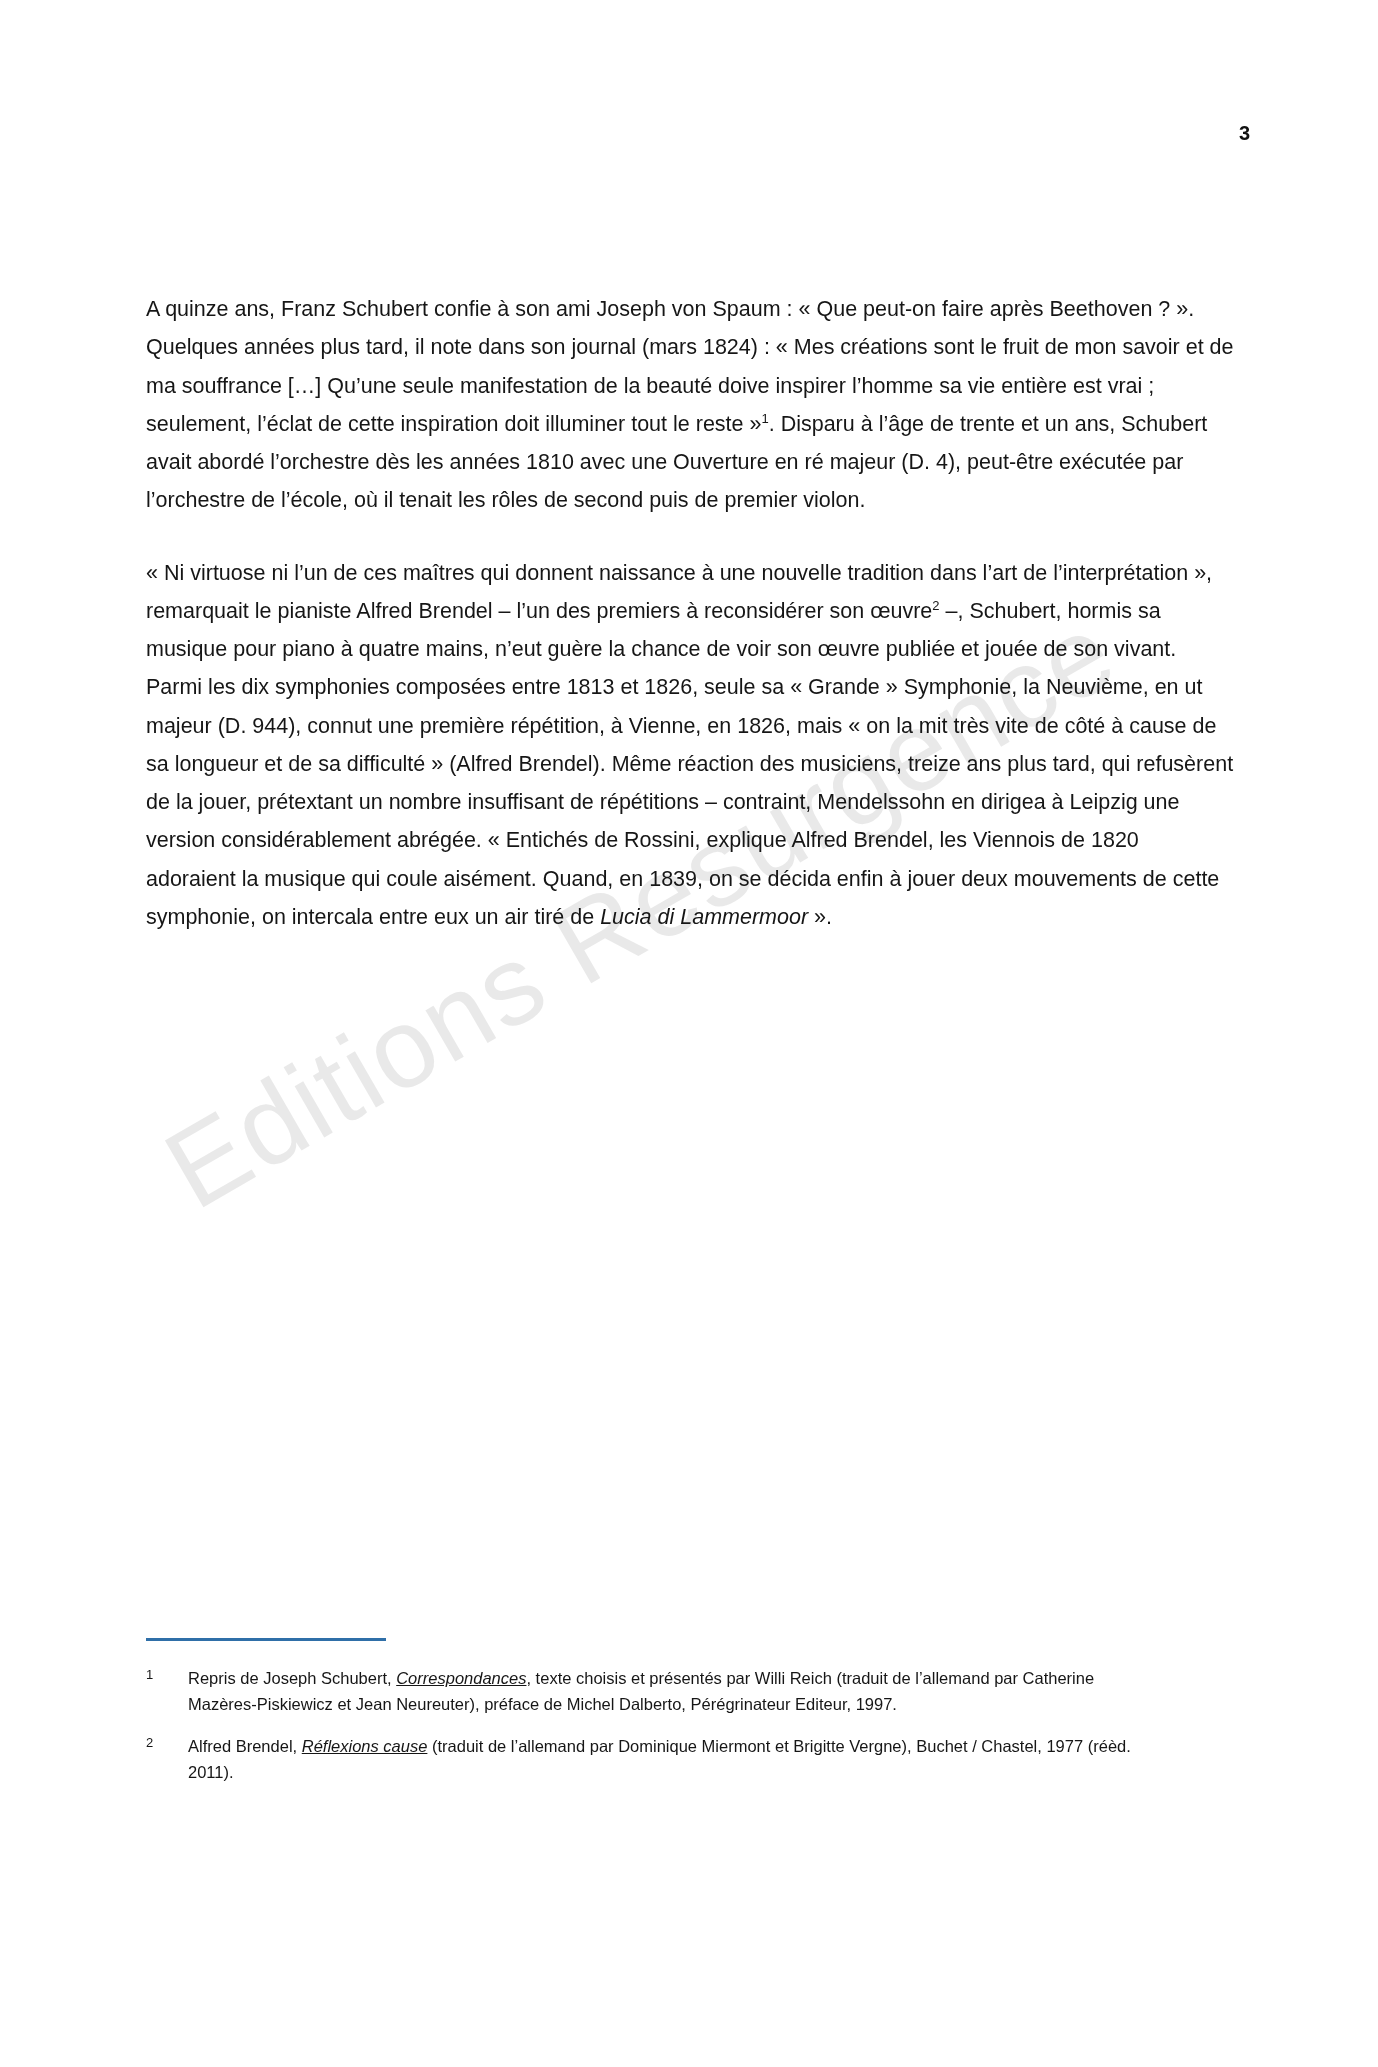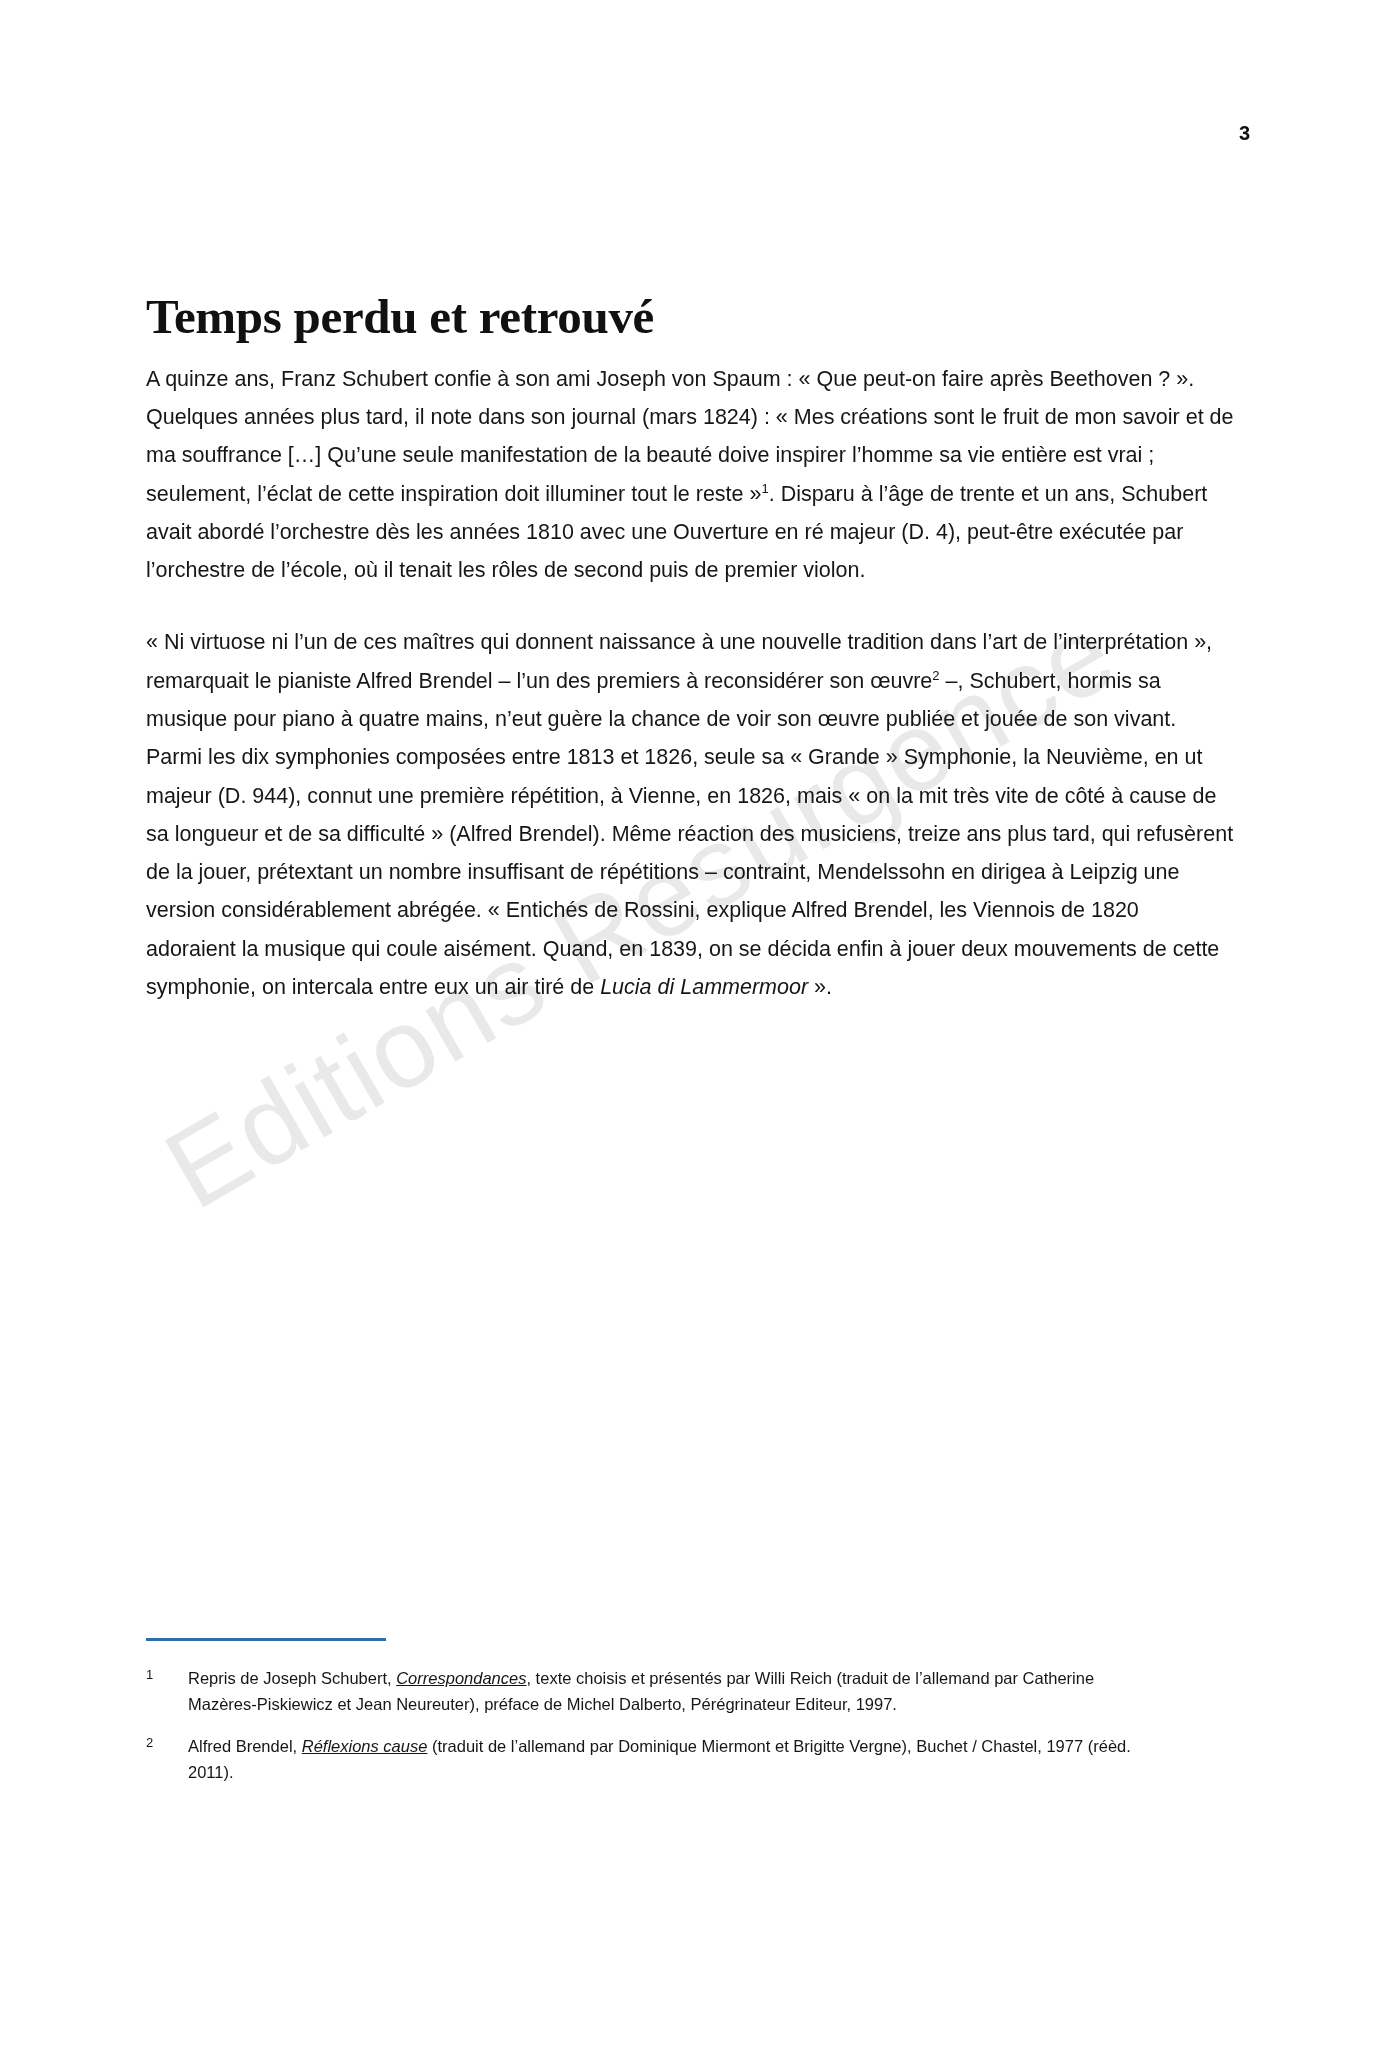--- a/index.html
+++ b/index.html
@@ -128,21 +128,20 @@
 <div class="page">
 
   <div class="page-number">3</div>
 
   <div class="watermark">
     <span>Editions Resurgence</span>
   </div>
 
   <div class="content">
 
-    <h1 class="doc-title">Temps perdu et retrouvé</h1>
 
     <p class="para">
       <span>A quinze ans, Franz Schubert confie à son ami Joseph von Spaum : « Que peut-on faire après Beethoven ? ». Quelques années plus tard, il note dans son journal (mars 1824) : « Mes créations sont le fruit de mon savoir et de ma souffrance […] Qu’une seule manifestation de la beauté doive inspirer l’homme sa vie entière est vrai ; seulement, l’éclat de cette inspiration doit illuminer tout le reste »</span><sup>1</sup><span>. Disparu à l’âge de trente et un ans, Schubert avait abordé l’orchestre dès les années 1810 avec une Ouverture en ré majeur (D. 4), peut-être exécutée par l’orchestre de l’école, où il tenait les rôles de second puis de premier violon.</span>
     </p>
 
     <p class="para">
       <span>« Ni virtuose ni l’un de ces maîtres qui donnent naissance à une nouvelle tradition dans l’art de l’interprétation », remarquait le pianiste Alfred Brendel – l’un des premiers à reconsidérer son œuvre</span><sup>2</sup><span> –, Schubert, hormis sa musique pour piano à quatre mains, n’eut guère la chance de voir son œuvre publiée et jouée de son vivant. Parmi les dix symphonies composées entre 1813 et 1826, seule sa « Grande » Symphonie, la Neuvième, en ut majeur (D. 944), connut une première répétition, à Vienne, en 1826, mais « on la mit très vite de côté à cause de sa longueur et de sa difficulté » (Alfred Brendel). Même réaction des musiciens, treize ans plus tard, qui refusèrent de la jouer, prétextant un nombre insuffisant de répétitions – contraint, Mendelssohn en dirigea à Leipzig une version considérablement abrégée. « Entichés de Rossini, explique Alfred Brendel, les Viennois de 1820 adoraient la musique qui coule aisément. Quand, en 1839, on se décida enfin à jouer deux mouvements de cette symphonie, on intercala entre eux un air tiré de </span><em>Lucia di Lammermoor</em><span> ».</span>
     </p>
 
   </div>

